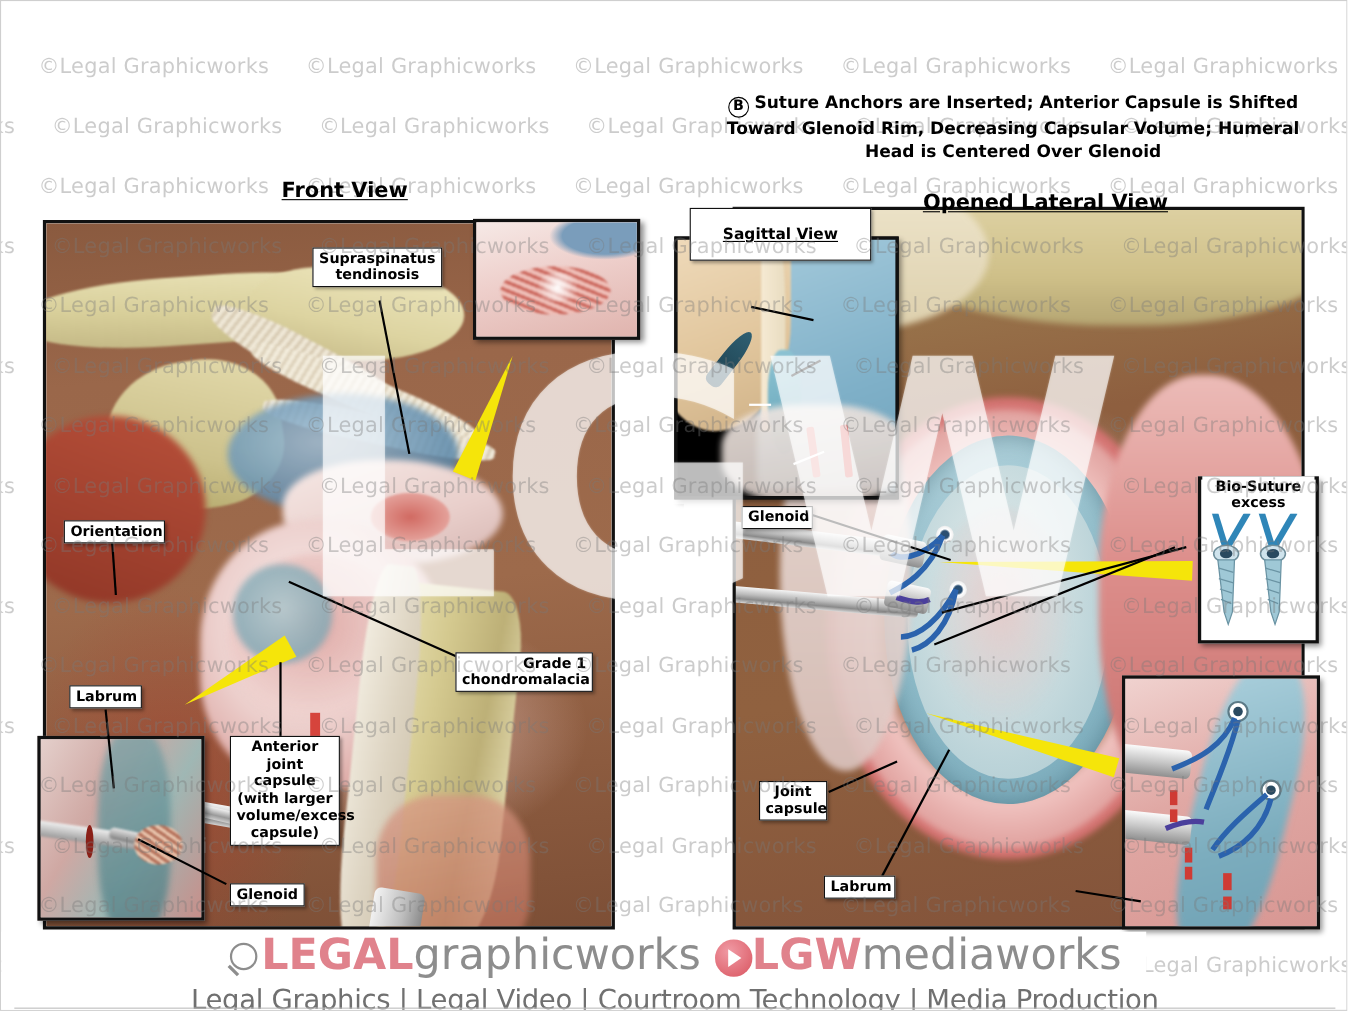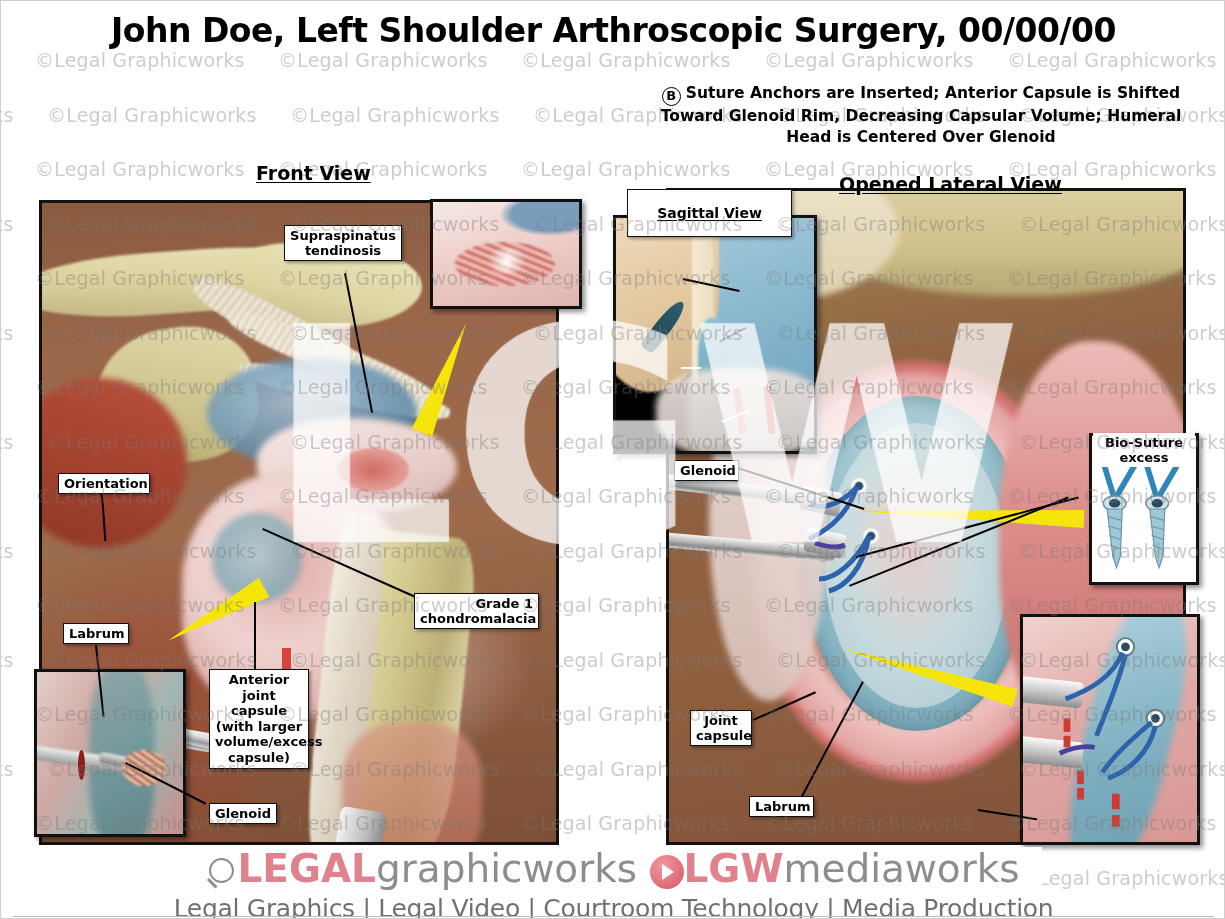--- a/index.html
+++ b/index.html
@@ -128,21 +128,20 @@
     font-family:"DejaVu Sans", sans-serif;font-size:25px;color:#707070;font-weight:400;
     letter-spacing:-.3px;
   }
   .footrule{position:absolute;left:12px;top:69px;width:1201px;height:1px;background:#bdbdbd;}
 </style>
 </head>
 <body>
 
 <div id="root">
 
-  <div class="title">John Doe, Left Shoulder Arthroscopic Surgery, 00/00/00</div>
 
   <div class="cap cap-b">
     <span class="badge">B</span><span>Suture Anchors are Inserted; Anterior Capsule is Shifted Toward Glenoid Rim, Decreasing Capsular Volume; Humeral Head is Centered Over Glenoid</span>
   </div>
 
   <div class="viewlabel vl-a">Front View</div>
   <div class="viewlabel vl-b">Opened Lateral View</div>
 
   <div class="panel panel-a">
     <div class="bg-a"></div>

